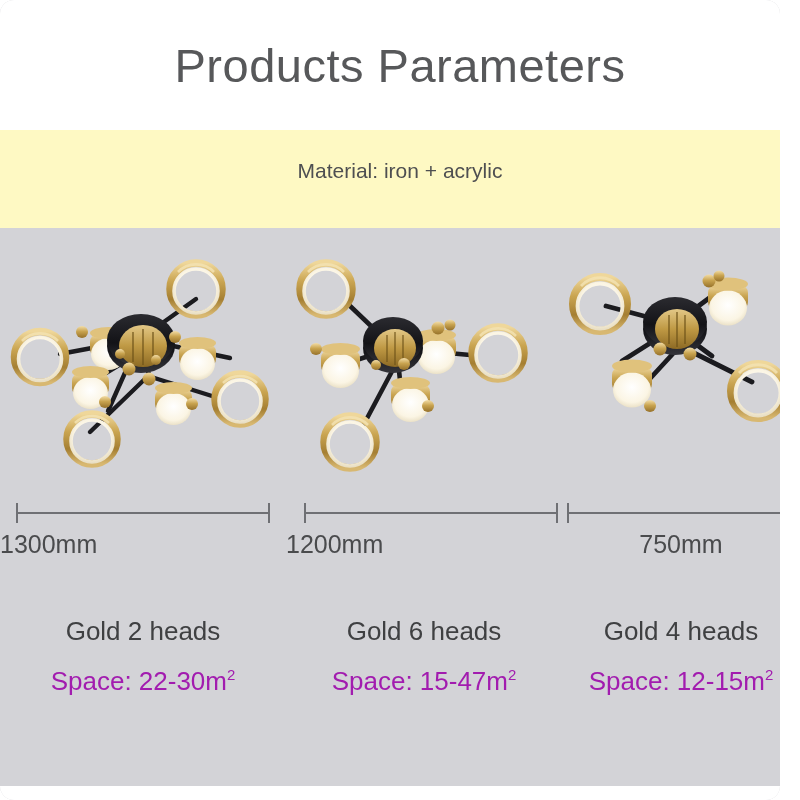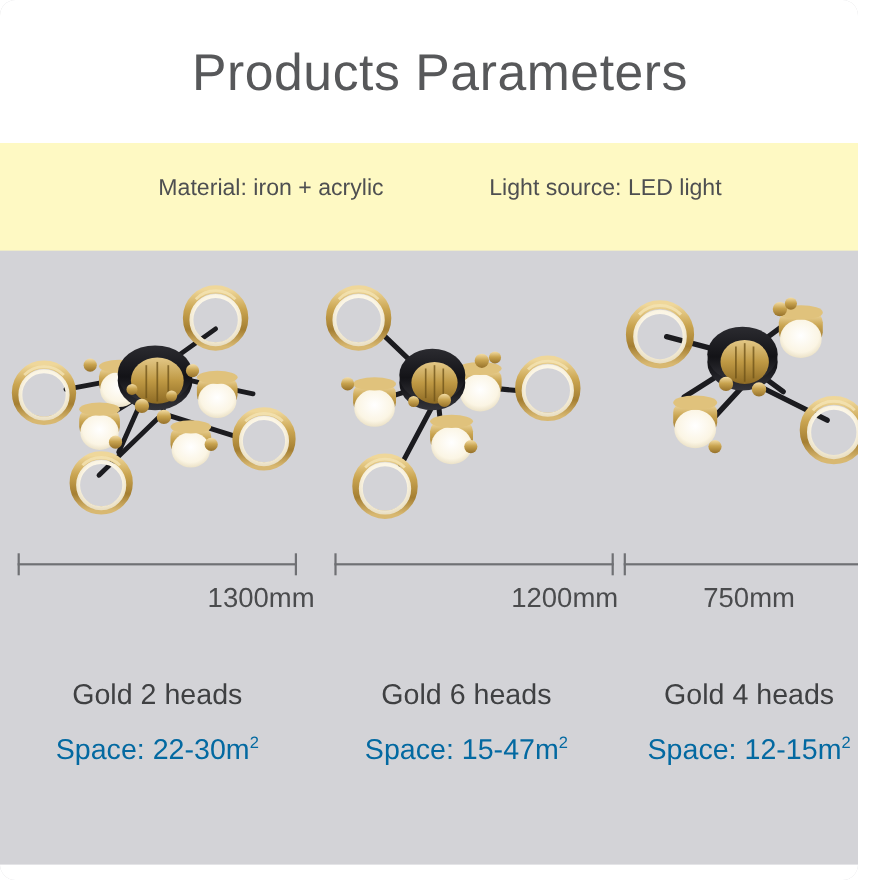--- a/index.html
+++ b/index.html
@@ -117,21 +117,21 @@
     background: #6f7074;
   }
   .dim-cap.l { left: 0; }
   .dim-cap.r { right: 0; }
 
   .dim-label {
     position: absolute;
     top: 300px;
     width: 100%;
     left: 0;
-    text-align: right;
+    text-align: left;
     font-size: 25px;
     color: #4a4b4d;
     line-height: 32px;
     white-space: nowrap;
   }
   .col-3 .dim-label { text-align: center; }
 
   .heads-label {
     position: absolute;
     top: 386px;
@@ -143,21 +143,21 @@
     line-height: 34px;
     white-space: nowrap;
   }
   .space-label {
     position: absolute;
     top: 436px;
     left: 0;
     width: 100%;
     text-align: center;
     font-size: 26px;
-    color: #0369a1;
+    color: #a21caf;
     line-height: 34px;
     white-space: nowrap;
   }
   .space-label sup {
     font-size: 15px;
     vertical-align: super;
     line-height: 0;
   }
 </style>
 </head>
@@ -165,21 +165,20 @@
 
 <div id="page">
 
   <div class="band-title">
     <div class="page-title">Products Parameters</div>
   </div>
 
   <div class="band-specs">
     <div class="spec-row">
       <div class="spec-item">Material: iron + acrylic</div>
-      <div class="spec-item">Light source: LED light</div>
     </div>
   </div>
 
   <div class="band-main">
 
     <div class="col col-1">
 
       <div class="art-wrap">
         <svg viewBox="0 0 286 260" preserveAspectRatio="xMidYMid meet">
           <defs>

